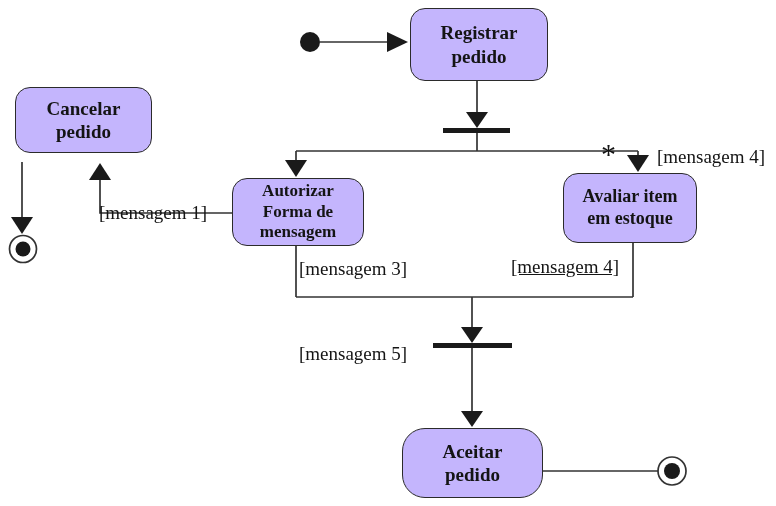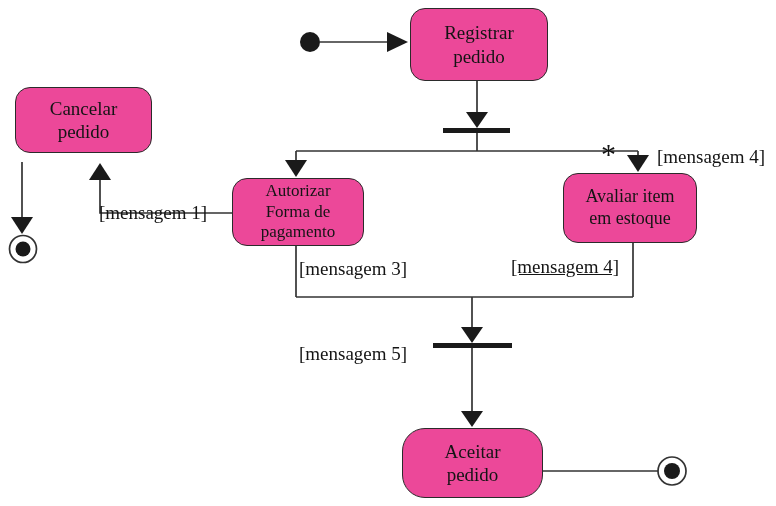--- a/index.html
+++ b/index.html
@@ -19,30 +19,31 @@
   .wires {
     position: absolute;
     left: 0;
     top: 0;
     width: 776px;
     height: 506px;
   }
   .activity-node {
     position: absolute;
     box-sizing: border-box;
-    background: #ec4899;
+    background: #c4b5fd;
     border: 1.7px solid #2b2b2b;
     border-radius: 15px;
     display: flex;
     align-items: center;
     justify-content: center;
     text-align: center;
     white-space: pre-line;
     line-height: 1.22;
     color: #141414;
+    font-weight: bold;
   }
   .edge-label {
     position: absolute;
     white-space: nowrap;
     font-size: 19px;
     color: #141414;
   }
   .star-label {
     position: absolute;
     font-size: 30px;
@@ -127,21 +128,21 @@
   </svg>
 
   <div class="activity-node node-registrar">Registrar
 pedido</div>
 
   <div class="activity-node node-cancelar">Cancelar
 pedido</div>
 
   <div class="activity-node node-autorizar">Autorizar
 Forma de
-pagamento</div>
+mensagem</div>
 
   <div class="activity-node node-avaliar">Avaliar item
 em estoque</div>
 
   <div class="activity-node node-aceitar">Aceitar
 pedido</div>
 
   <div class="edge-label label-m1">[mensagem 1]</div>
 
   <div class="edge-label label-m2">[mensagem 4]</div>

